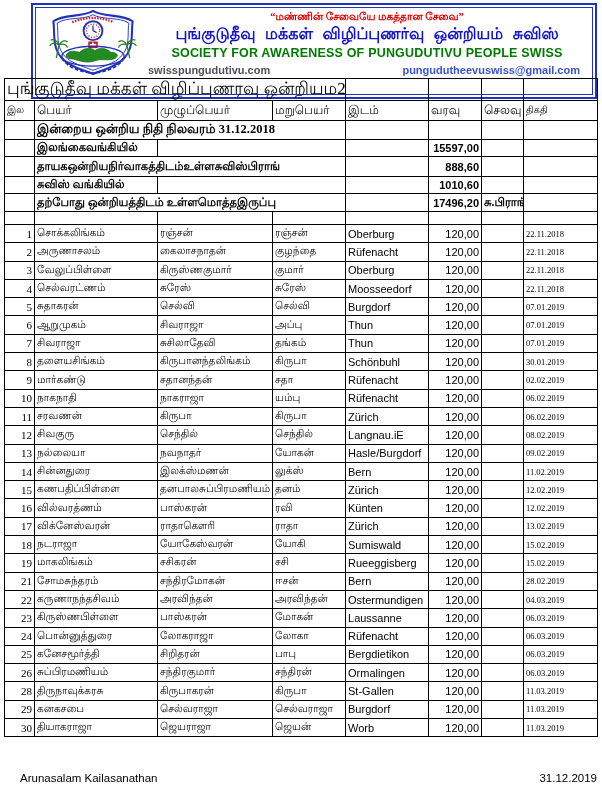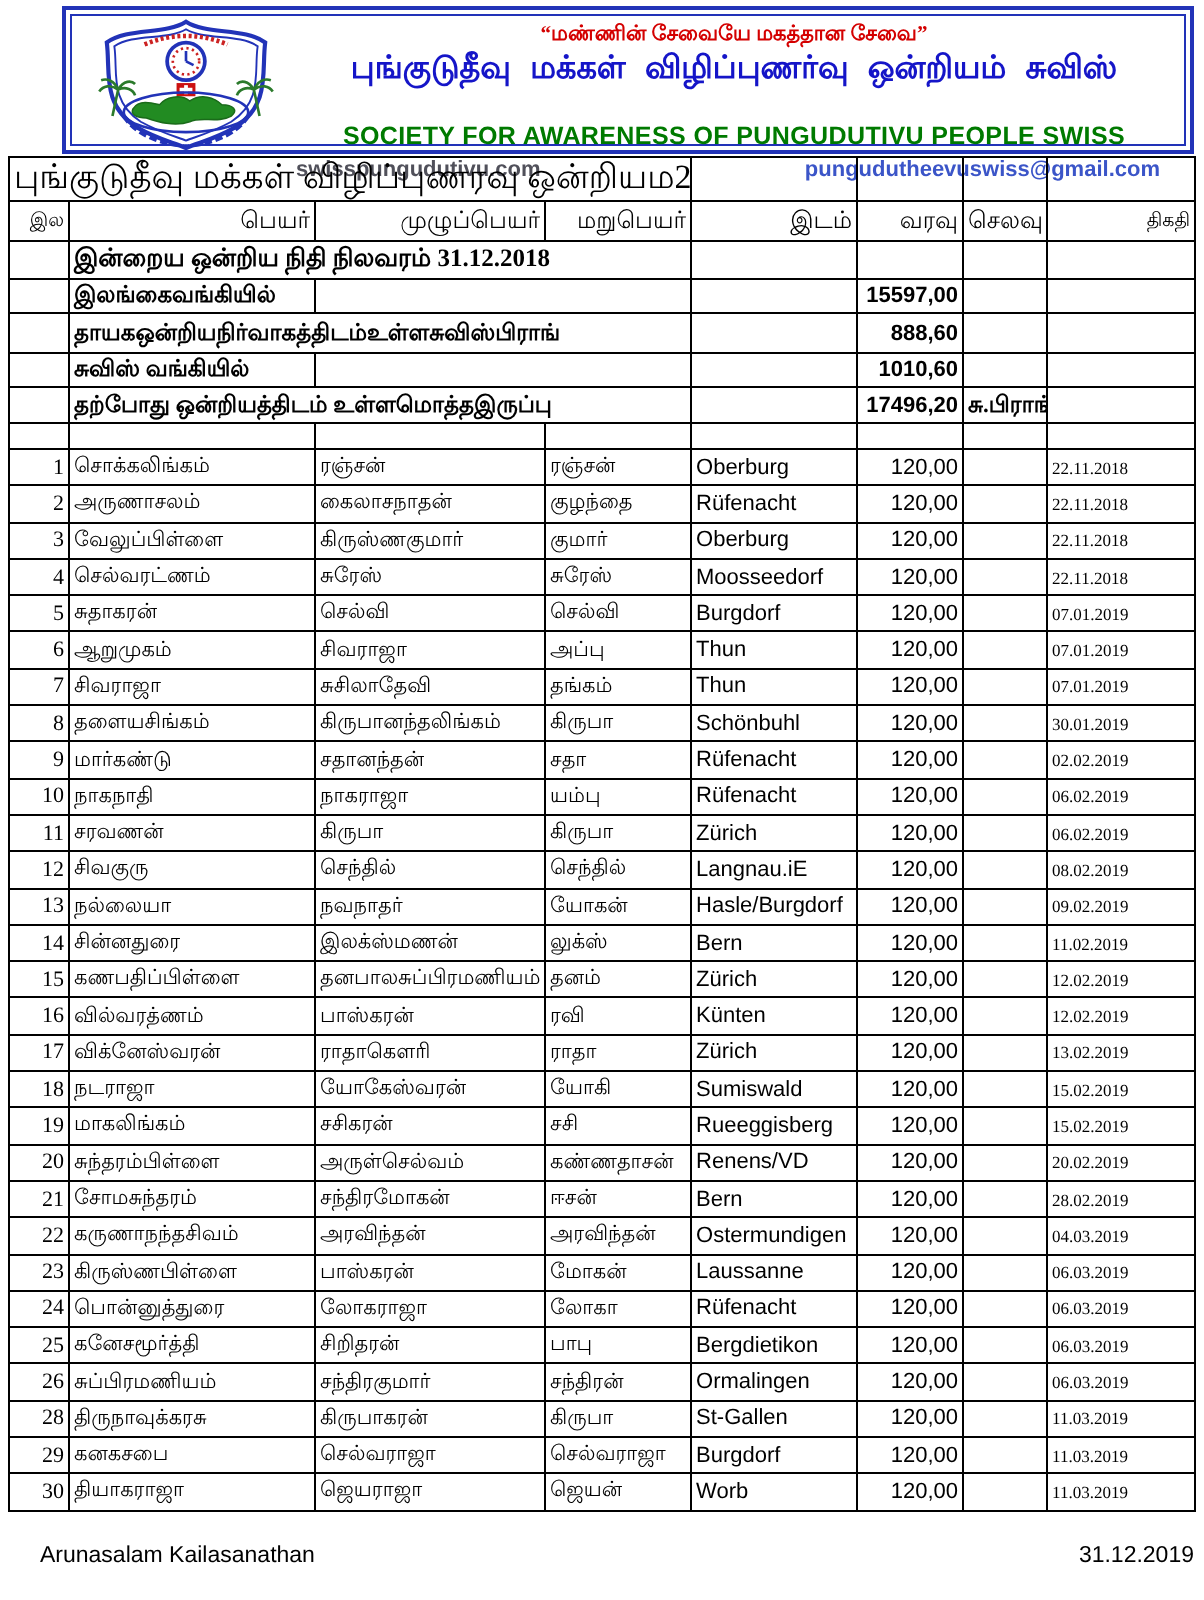--- a/index.html
+++ b/index.html
@@ -2,57 +2,57 @@
 <html><head>
 <meta charset="utf-8">
 <style>
   html,body{margin:0;padding:0;}
   body{
     width:602px;height:800px;position:relative;background:#ffffff;
     font-family:"Liberation Sans", sans-serif;color:#000;overflow:hidden;
   }
   
   .header-box{
-    position:absolute;left:31px;top:3px;width:566px;height:74px;
+    position:absolute;left:31px;top:3px;width:566px;height:96px;
     border:2px solid #2233b8;padding:2px;box-sizing:border-box;background:#fff;
   }
   .header-inner{
     width:100%;height:100%;border:1px solid #2233b8;box-sizing:border-box;position:relative;
   }
   .logo-wrap{position:absolute;left:4px;top:1px;width:106px;height:66px;}
   .header-text{position:absolute;left:108px;top:0;right:2px;height:100%;}
   .tagline{
     text-align:center;color:#d40000;font-weight:bold;font-size:10.5px;margin-top:3px;
     font-family:"Liberation Serif", serif;
   }
   .org-tamil{
     text-align:center;color:#1515c8;font-weight:bold;font-size:16px;margin-top:1px;
     font-family:Liberation Mono, monospace;white-space:nowrap;
   }
   .org-english{
-    text-align:center;color:#007a00;font-weight:bold;font-size:12.5px;margin-top:16px;
+    text-align:center;color:#007a00;font-weight:bold;font-size:12.5px;margin-top:1px;
     letter-spacing:.2px;white-space:nowrap;
   }
   .links-row{
     display:flex;justify-content:space-between;padding:0 10px 0 4px;margin-top:4px;gap:19px;
   }
   .website{color:#50505a;font-weight:bold;font-size:11px;}
   .email{color:#3b55c8;font-weight:bold;font-size:11px;}
   
   table.ledger{
     position:absolute;left:4px;top:78px;width:593px;border-collapse:collapse;table-layout:fixed;
   }
   table.ledger td{
     border:1px solid #000;padding:0 2px;overflow:hidden;white-space:nowrap;vertical-align:middle;
   }
   .tam{font-family:"Liberation Serif", serif;font-size:10.5px;}
   tr.title-row{height:13px;}
   tr.title-row td.title-cell{font-weight:normal;font-size:17px;font-family:"Liberation Serif", serif;}
   tr.head-row{height:20px;}
-  tr.head-row td{text-align:right;font-family:Liberation Sans, sans-serif;font-size:12px;}
+  tr.head-row td{text-align:left;font-family:Liberation Sans, sans-serif;font-size:12px;}
   tr.head-row td.small{font-size:9.5px;}
   tr.sum-row td{font-weight:bold;}
   tr.sum-row .tam{font-size:11.5px;}
   tr.sum-heading{height:19px;}
   tr.sum-heading .tam{font-size:12.5px;}
   tr.sum-a{height:17px;} tr.sum-b{height:20px;} tr.sum-c{height:17px;} tr.sum-d{height:18px;padding-left:45px;}
   tr.empty-row{height:13px;}
   td.amount{font-size:11px;text-align:right;padding-right:3px;font-family:"Liberation Sans", sans-serif;}
   tbody.members tr{height:18.3px;}
   td.c-no{font-family:"Liberation Serif", serif;font-size:11px;text-align:right;padding-right:2px;}
@@ -389,30 +389,20 @@
       <td class="c-no">19</td>
       <td class="c-name tam">மாகலிங்கம்</td>
       <td class="c-full tam">சசிகரன்</td>
       <td class="c-alias tam">சசி</td>
       <td class="c-place">Rueeggisberg</td>
       <td class="c-credit">120,00</td>
       <td class="c-debit"></td>
       <td class="c-date">15.02.2019</td>
     </tr>
         <tr>
-      <td class="c-no">20</td>
-      <td class="c-name tam">சுந்தரம்பிள்ளை</td>
-      <td class="c-full tam">அருள்செல்வம்</td>
-      <td class="c-alias tam">கண்ணதாசன்</td>
-      <td class="c-place">Renens/VD</td>
-      <td class="c-credit">120,00</td>
-      <td class="c-debit"></td>
-      <td class="c-date">20.02.2019</td>
-    </tr>
-        <tr>
       <td class="c-no">21</td>
       <td class="c-name tam">சோமசுந்தரம்</td>
       <td class="c-full tam">சந்திரமோகன்</td>
       <td class="c-alias tam">ஈசன்</td>
       <td class="c-place">Bern</td>
       <td class="c-credit">120,00</td>
       <td class="c-debit"></td>
       <td class="c-date">28.02.2019</td>
     </tr>
         <tr>

